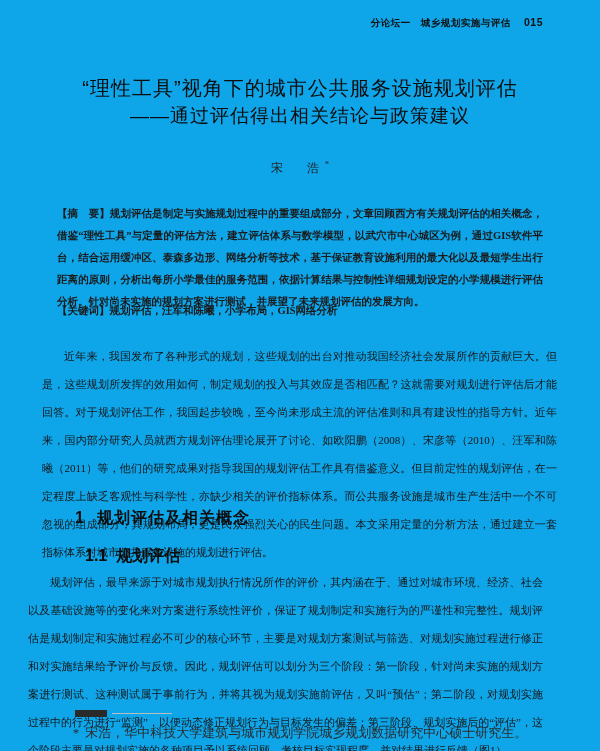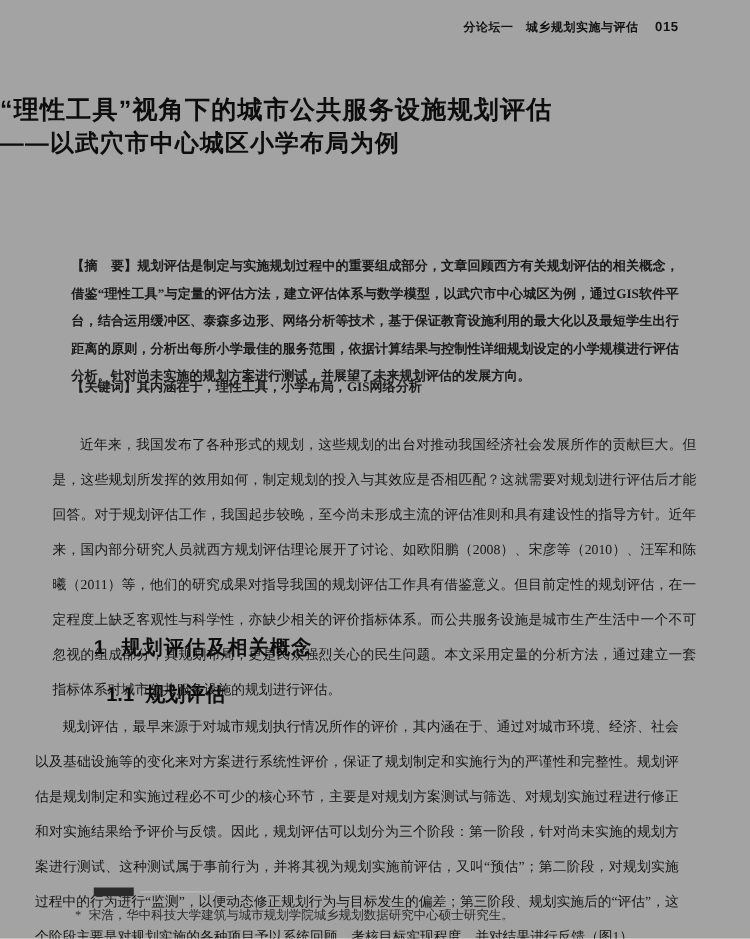--- a/index.html
+++ b/index.html
@@ -5,21 +5,21 @@
   html, body {
     margin: 0;
     padding: 0;
     background: #f4f4f2;
   }
   .page {
     position: relative;
     width: 600px;
     height: 751px;
     margin: 0 auto;
-    background: #a3a3a3;
+    background: #0ea5e9;
     color: #1c1c1c;
     font-family: "Liberation Serif", "DejaVu Serif", serif;
     overflow: hidden;
     box-sizing: border-box;
   }
   .running-header {
     position: absolute;
     top: 16px;
     right: 57px;
     font-family: "Liberation Sans", "DejaVu Sans", sans-serif;
@@ -31,23 +31,23 @@
   }
   .running-header .pageno {
     margin-left: 10px;
     font-size: 10.5px;
   }
   .title-block {
     position: absolute;
     top: 74px;
     left: 0;
     width: 100%;
-    text-align: left;
-    font-family: "Liberation Sans", "DejaVu Sans", sans-serif;
-    font-weight: bold;
+    text-align: center;
+    font-family: "Liberation Sans", "DejaVu Sans", sans-serif;
+    font-weight: normal;
     color: #0d0d0d;
   }
   .title-line1 {
     font-size: 20px;
     letter-spacing: 1px;
     line-height: 28px;
   }
   .title-line2 {
     font-size: 19px;
     letter-spacing: 1px;
@@ -142,48 +142,52 @@
     left: 112px;
     width: 60px;
     height: 1px;
     background: #bdbdbd;
   }
   .footnote {
     position: absolute;
     top: 727px;
     left: 60px;
     width: 480px;
-    font-size: 10px;
+    font-size: 13px;
     line-height: 12px;
     color: #2a2a2a;
+    text-align: center;
   }
   .footnote .fn-marker { margin-right: 6px; }
 </style>
 </head>
 <body>
 
 <div class="page">
 
   <div class="running-header">
     <span>分论坛一　城乡规划实施与评估</span>
     <span class="pageno">015</span>
   </div>
 
   <div class="title-block">
     <div class="title-line1">“理性工具”视角下的城市公共服务设施规划评估</div>
-    <div class="title-line2">——以武穴市中心城区小学布局为例</div>
-  </div>
-
+    <div class="title-line2">——通过评估得出相关结论与政策建议</div>
+  </div>
+
+  <div class="author-line">
+    <span>宋　浩</span><sup>*</sup>
+  </div>
 
   <div class="abstract-block">
     <span>【摘　要】</span><span>规划评估是制定与实施规划过程中的重要组成部分，文章回顾西方有关规划评估的相关概念，借鉴“理性工具”与定量的评估方法，建立评估体系与数学模型，以武穴市中心城区为例，通过GIS软件平台，结合运用缓冲区、泰森多边形、网络分析等技术，基于保证教育设施利用的最大化以及最短学生出行距离的原则，分析出每所小学最佳的服务范围，依据计算结果与控制性详细规划设定的小学规模进行评估分析。针对尚未实施的规划方案进行测试，并展望了未来规划评估的发展方向。</span>
   </div>
 
   <div class="keywords-block">
-    <span>【关键词】</span><span>其内涵在于，理性工具，小学布局，GIS网络分析</span>
+    <span>【关键词】</span><span>规划评估，汪军和陈曦，小学布局，GIS网络分析</span>
   </div>
 
   <div class="body-para para1">近年来，我国发布了各种形式的规划，这些规划的出台对推动我国经济社会发展所作的贡献巨大。但是，这些规划所发挥的效用如何，制定规划的投入与其效应是否相匹配？这就需要对规划进行评估后才能回答。对于规划评估工作，我国起步较晚，至今尚未形成主流的评估准则和具有建设性的指导方针。近年来，国内部分研究人员就西方规划评估理论展开了讨论、如欧阳鹏（2008）、宋彦等（2010）、汪军和陈曦（2011）等，他们的研究成果对指导我国的规划评估工作具有借鉴意义。但目前定性的规划评估，在一定程度上缺乏客观性与科学性，亦缺少相关的评价指标体系。而公共服务设施是城市生产生活中一个不可忽视的组成部分，其规划布局，更是民众强烈关心的民生问题。本文采用定量的分析方法，通过建立一套指标体系对城市公共服务设施的规划进行评估。</div>
 
   <div class="section-heading">
     <span class="sec-num">1</span><span>规划评估及相关概念</span>
   </div>
 
   <div class="subsection-heading">
     <span class="sec-num">1.1</span><span>规划评估</span>

